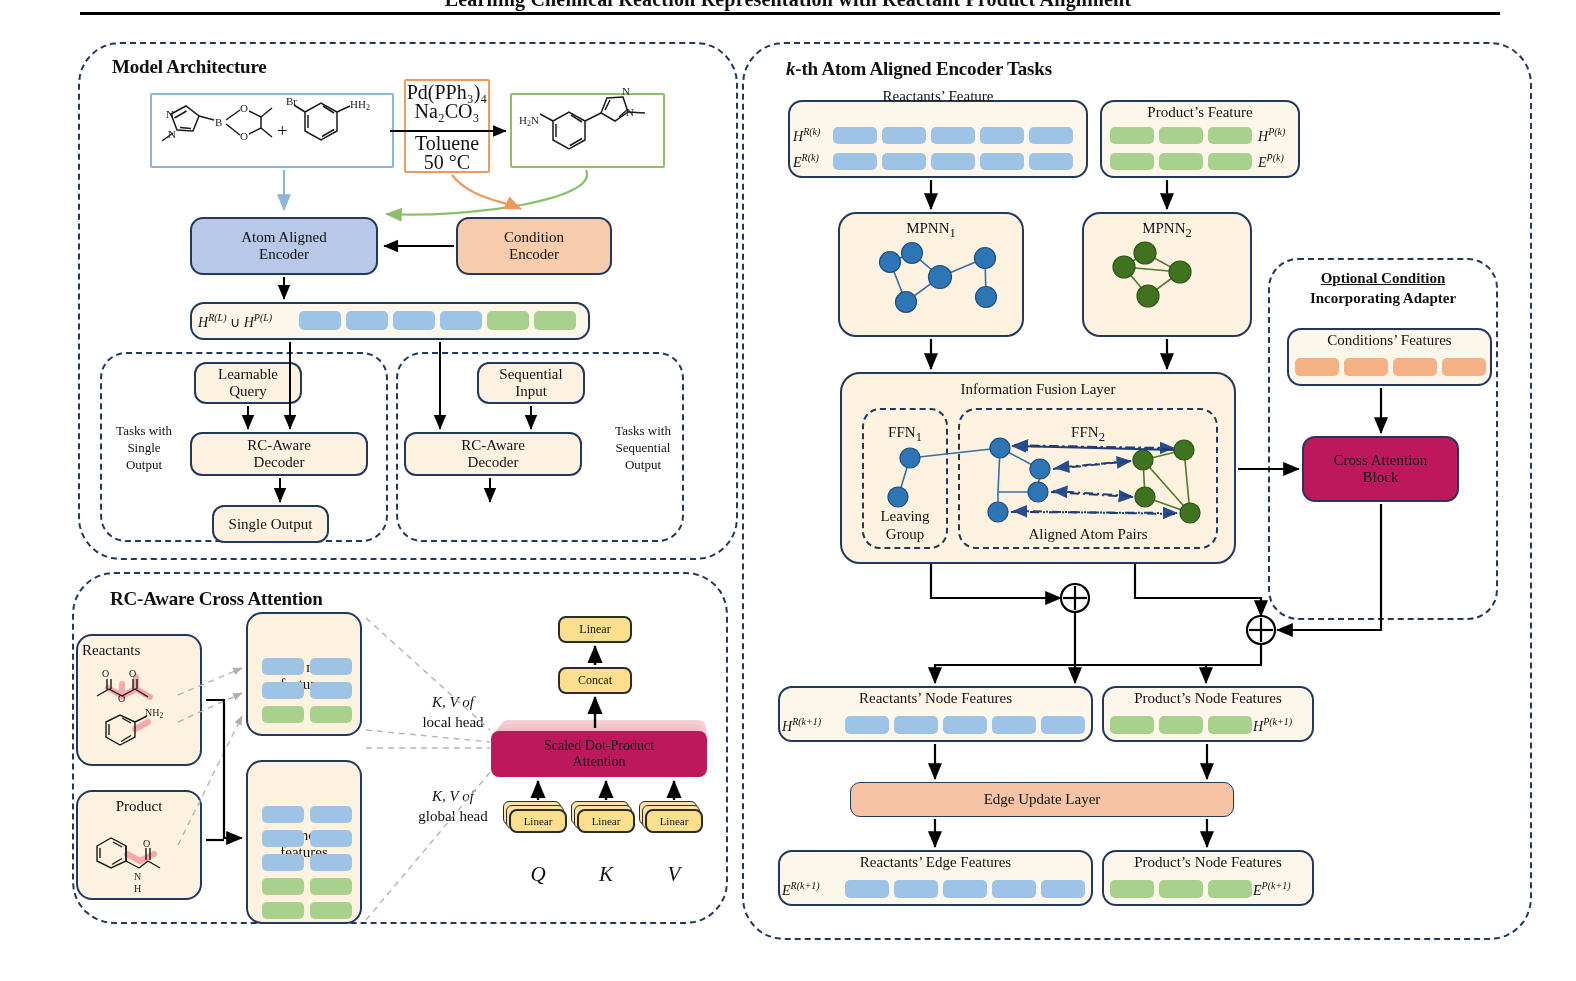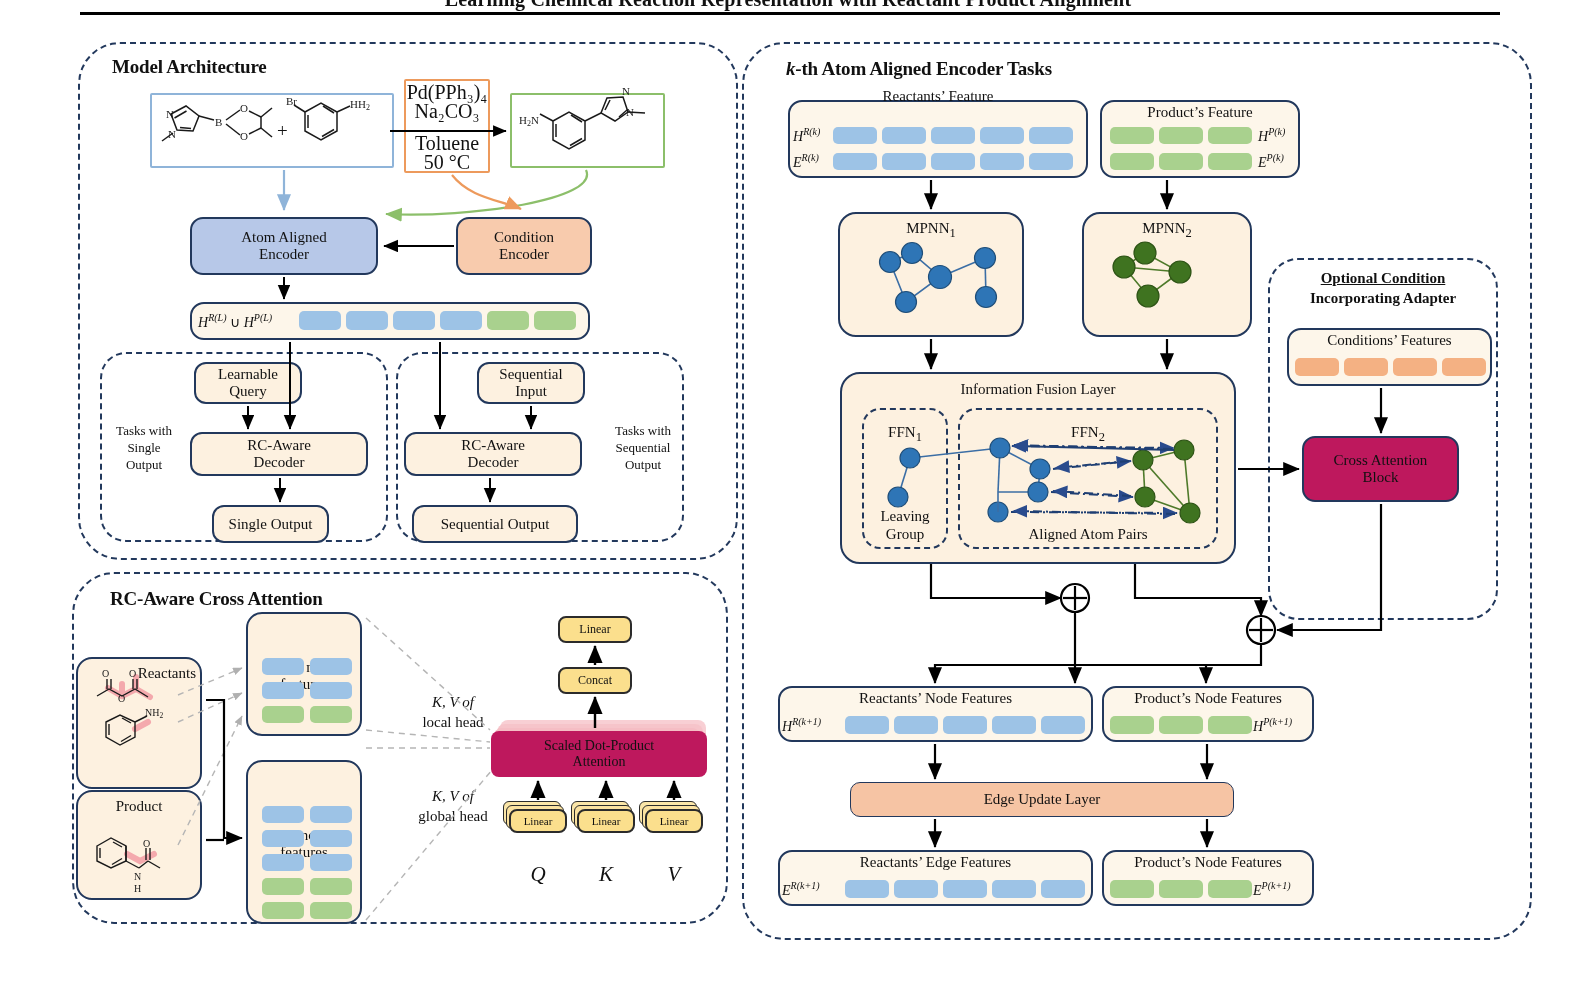--- a/index.html
+++ b/index.html
@@ -133,21 +133,21 @@
   <div class="cond-text" style="left:404px; top:132px; width:86px;">Toluene</div>
   <div class="cond-text" style="left:404px; top:151px; width:86px;">50 °C</div>
 
   <div class="plus-sign" style="left:277px; top:120px;">+</div>
 
   <div class="node blue" style="left:190px; top:217px; width:188px; height:58px; border-radius:13px; flex-direction:column;">
     <span>Atom Aligned</span>
     <span>Encoder</span>
   </div>
 
-  <div class="node peach" style="left:456px; top:217px; width:136px; height:58px; border-radius:13px; flex-direction:column;">
+  <div class="node peach" style="left:456px; top:217px; width:156px; height:58px; border-radius:13px; flex-direction:column;">
     <span>Condition</span>
     <span>Encoder</span>
   </div>
 
   <div class="thinbox" style="left:190px; top:302px; width:400px; height:38px;"></div>
   <div class="mlab" style="left:198px; top:312px;">H<sup>R(L)</sup> <span style="font-style:normal;">∪</span> H<sup>P(L)</sup></div>
   <div class="chip b" style="left:299px; top:311px; width:42px; height:19px;"></div>
   <div class="chip b" style="left:346px; top:311px; width:42px; height:19px;"></div>
   <div class="chip b" style="left:393px; top:311px; width:42px; height:19px;"></div>
   <div class="chip b" style="left:440px; top:311px; width:42px; height:19px;"></div>
@@ -177,28 +177,25 @@
   <div class="txt c" style="left:603px; top:458px; width:80px; font-size:13px;">Output</div>
 
   <div class="node cream" style="left:477px; top:362px; width:108px; height:42px; flex-direction:column;">
     <span>Sequential</span>
     <span>Input</span>
   </div>
   <div class="node cream" style="left:404px; top:432px; width:178px; height:44px; flex-direction:column;">
     <span>RC-Aware</span>
     <span>Decoder</span>
   </div>
-  <div class="node cream" style="left:412px; top:505px; width:166px; height:38px;">
-    <span>Sequential Output</span>
-  </div>
 
   <div class="panel" style="left:72px; top:572px; width:656px; height:352px;"></div>
   <div class="panel-title" style="left:110px; top:588px;">RC-Aware Cross Attention</div>
 
-  <div class="node cream" style="left:76px; top:634px; width:126px; height:132px; border-radius:16px; align-items:flex-start; justify-content:flex-end;margin-top:23px;">
+  <div class="node cream" style="left:76px; top:634px; width:126px; height:132px; border-radius:16px; align-items:flex-start; justify-content:flex-start;">
     <span style="margin-top:4px;">Reactants</span>
   </div>
 
   <div class="node cream" style="left:76px; top:790px; width:126px; height:110px; border-radius:16px; align-items:flex-start; justify-content:center;">
     <span style="margin-top:4px;">Product</span>
   </div>
 
   <div class="node cream" style="left:246px; top:612px; width:116px; height:124px; border-radius:16px; align-items:flex-start; justify-content:center; flex-direction:column;">
     <span style="margin-top:4px; width:100%;">RCs’ node</span>
     <span style="width:100%;">features</span>

